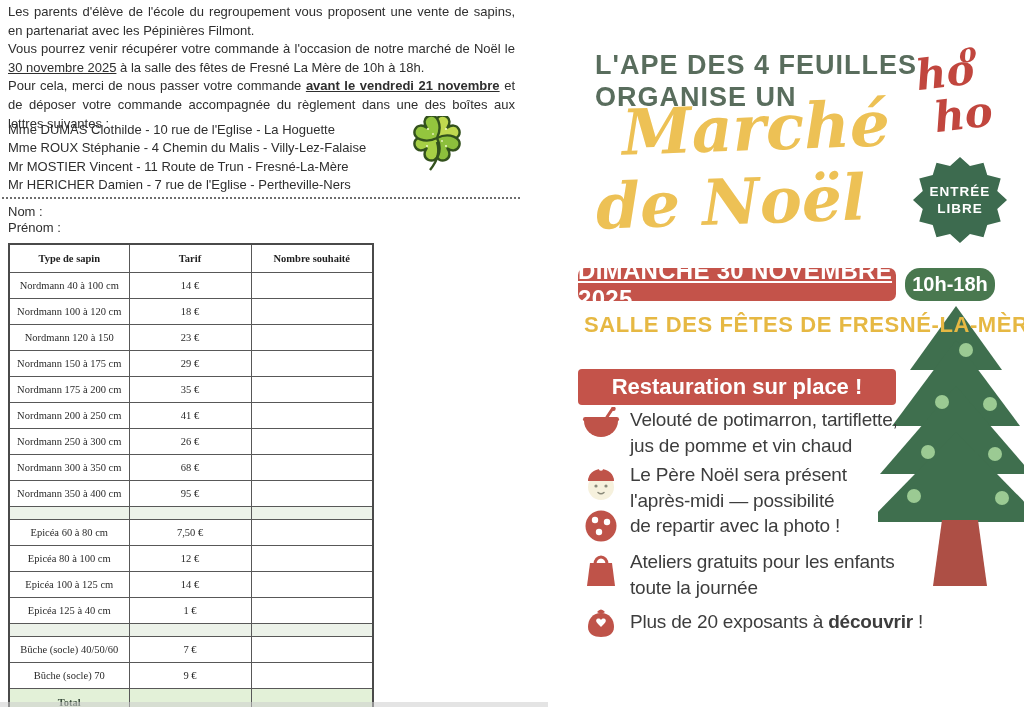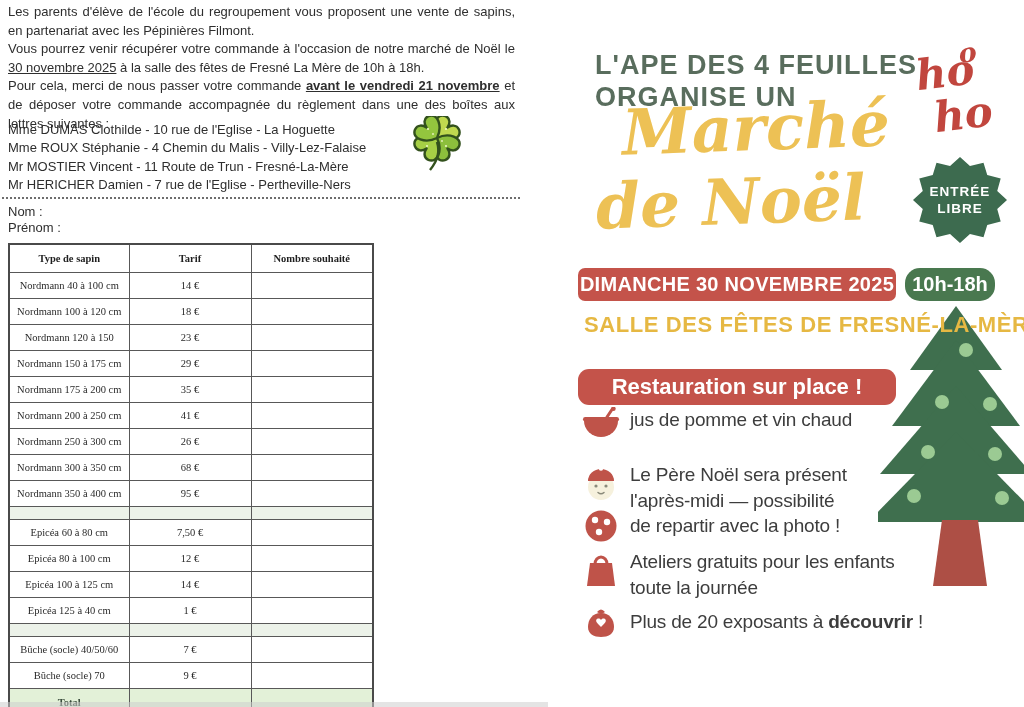--- a/index.html
+++ b/index.html
@@ -42,27 +42,27 @@
   .t2{left:596px;top:171px;}
   .badge{position:absolute;left:913px;top:157px;width:94px;height:86px;background:#3d6b4f;
         clip-path:polygon(50% 0%,60.6% 10.4%,75% 6.7%,79% 21%,93.3% 25%,89.6% 39.4%,100% 50%,
         89.6% 60.6%,93.3% 75%,79% 79%,75% 93.3%,60.6% 89.6%,50% 100%,39.4% 89.6%,25% 93.3%,
         21% 79%,6.7% 75%,10.4% 60.6%,0% 50%,10.4% 39.4%,6.7% 25%,21% 21%,25% 6.7%,39.4% 10.4%);
         display:flex;flex-direction:column;align-items:center;justify-content:center;
         color:#fff;font-weight:bold;font-size:13.5px;letter-spacing:1px;line-height:17px;}
   .banner{position:absolute;display:flex;align-items:center;justify-content:center;color:#fff;
         font-weight:bold;z-index:3;}
   .banner-date{left:578px;top:268px;width:318px;height:33px;background:#c4534a;border-radius:7px;
-        font-size:20px;letter-spacing:.3px;}
+        font-size:24px;letter-spacing:.3px;text-decoration:underline;}
   .banner-time{left:905px;top:268px;width:90px;height:33px;background:#49784f;border-radius:15px;
         font-size:20px;}
   .venue{position:absolute;left:584px;top:312px;font-size:22px;font-weight:bold;color:#e6b843;
         letter-spacing:.6px;z-index:3;white-space:nowrap;}
   .tree{position:absolute;left:878px;top:306px;z-index:1;}
-  .banner-resto{left:578px;top:369px;width:318px;height:36px;background:#c4534a;border-radius:11px;
+  .banner-resto{left:578px;top:369px;width:318px;height:36px;background:#c4534a;border-radius:4px;
         font-size:22px;}
   .bullet{position:absolute;left:580px;display:flex;align-items:flex-start;z-index:3;
         color:#3d3d3d;font-size:19px;line-height:25.5px;letter-spacing:-.2px;}
   .bullet .icon-col{width:42px;display:flex;flex-direction:column;align-items:center;gap:6px;flex:none;}
   .bullet .txt{margin-left:8px;white-space:nowrap;}
   .b1{top:407px;}.b2{top:462px;}.b3{top:549px;}.b4{top:606px;}
   .b4 .txt{padding-top:3px;}
   .bold-word{font-weight:bold;}
 </style>
 </head>
@@ -270,20 +270,21 @@
   <div class="bullet b1">
     <div class="icon-col">
       <svg width="40" height="34" viewBox="0 0 40 34">
         <path d="M26,10 L32,1" stroke="#bf5349" stroke-width="3" stroke-linecap="round" fill="none"></path>
         <circle cx="32.5" cy="1.8" r="2.2" fill="#bf5349"></circle>
         <rect x="2" y="10" width="36" height="4.5" rx="2.2" fill="#bf5349"></rect>
         <path d="M3,14 a17,16 0 0 0 34,0 z" fill="#bf5349"></path>
       </svg>
     </div>
     <div class="txt">
+      <div>Velouté de potimarron, tartiflette,</div>
       <div>jus de pomme et vin chaud</div>
     </div>
   </div>
 
   <div class="bullet b2">
     <div class="icon-col">
       <svg width="34" height="40" viewBox="0 0 34 40">
         <ellipse cx="17" cy="25" rx="13" ry="13" fill="#f6f1dd"></ellipse>
         <path d="M4,19 a13,12 0 0 1 26,0 z" fill="#bf5349"></path>
         <circle cx="17" cy="6.5" r="2.2" fill="#ffffff"></circle>

